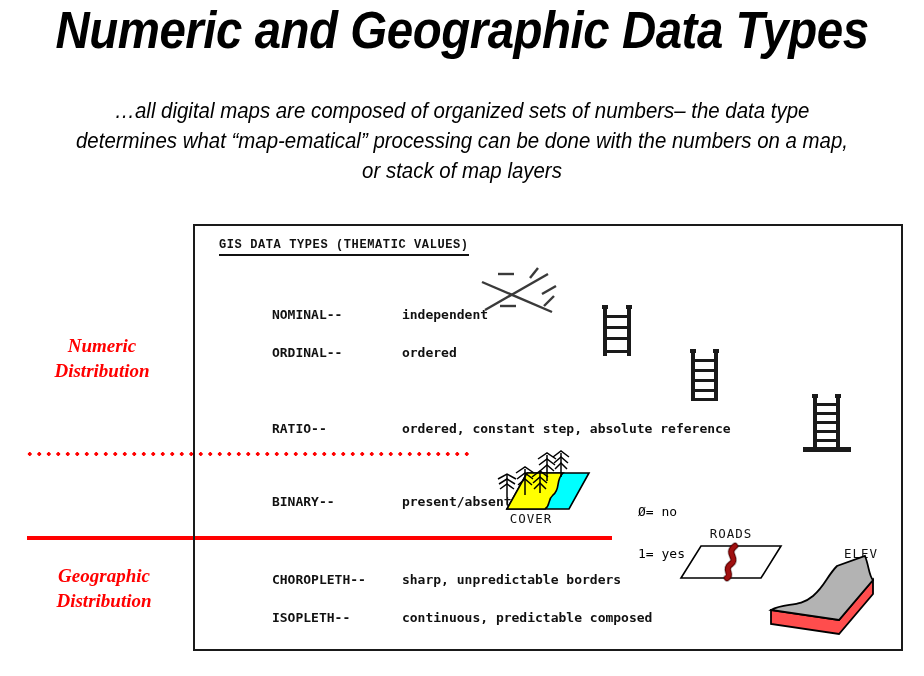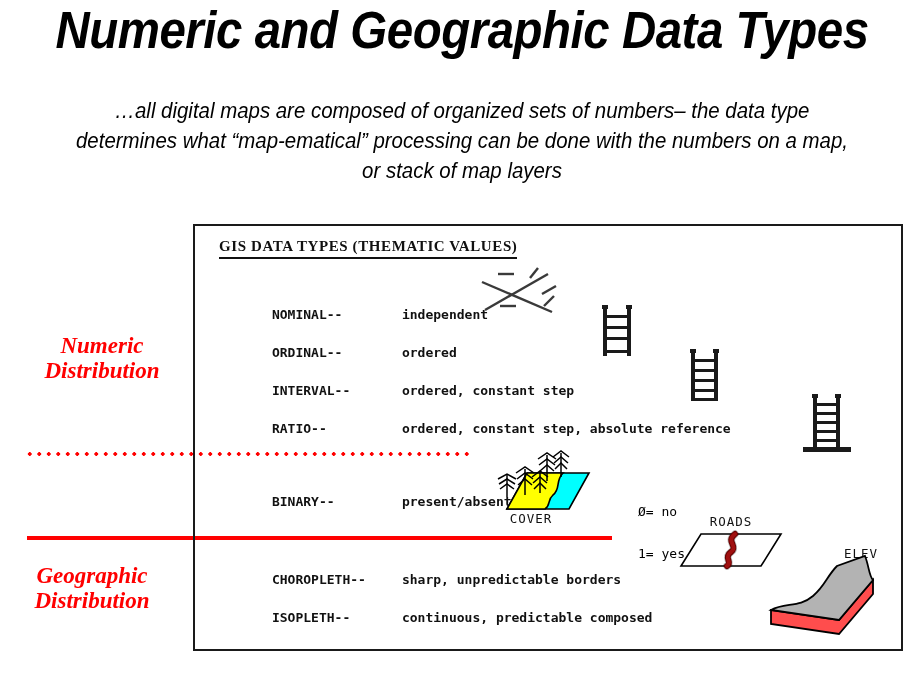--- a/index.html
+++ b/index.html
@@ -41,26 +41,26 @@
     transform-origin:50% 0;
   }
 
   
   .side-label{
     position:absolute;
     text-align:center;
     font-family:"Liberation Serif", serif;
     font-style:italic;
     font-weight:bold;
-    font-size:23px;
+    font-size:19px;
     line-height:25px;
     color:#ff0000;
   }
   #numeric-distribution-label{left:18px;top:333px;width:168px;}
-  #geographic-distribution-label{left:8px;top:563px;width:168px;}
+  #geographic-distribution-label{left:20px;top:563px;width:168px;}
 
   
   #dotted-divider{
     position:absolute;left:25px;top:452px;width:447px;height:4px;
     background-image:radial-gradient(circle, #ff0000 1.6px, rgba(255,0,0,0) 1.9px);
     background-size:9.5px 4px;
     background-repeat:repeat-x;
     background-position:0 center;
   }
   #solid-divider{
@@ -72,23 +72,23 @@
   #diagram-box{
     position:absolute;left:193px;top:224px;
     width:710px;height:427px;
     border:2px solid #1a1a1a;
     background:transparent;
     box-sizing:border-box;
   }
 
   #diagram-heading{
     position:absolute;left:24px;top:12px;
-    font-family:Liberation Serif, serif;
+    font-family:Liberation Mono, monospace;
     font-weight:bold;
-    font-size:15px;
+    font-size:12px;
     letter-spacing:0.6px;
     color:#111;
     border-bottom:2px solid #111;
     padding-bottom:2px;
     white-space:nowrap;
   }
 
   .type-row{
     position:absolute;
     font-family:"DejaVu Sans Mono","Liberation Mono",monospace;
@@ -121,21 +121,21 @@
     white-space:pre;
   }
 
   
   .icon-abs{position:absolute;}
   #nominal-scatter-icon{left:285px;top:38px;}
   #ladder-interval-icon{left:406px;top:78px;}
   #ladder-ratio2-icon{left:494px;top:121px;}
   #ladder-ratio3-icon{left:606px;top:166px;}
   #cover-icon{left:290px;top:223px;}
-  #roads-icon{left:482px;top:288px;}
+  #roads-icon{left:482px;top:300px;}
   #elev-icon{left:570px;top:310px;}
 
   .icon-caption{
     font-family:"DejaVu Sans Mono","Liberation Mono",monospace;
     font-size:12.5px;
     font-weight:normal;
     color:#111;
     letter-spacing:1px;
     text-align:center;
   }
@@ -167,23 +167,20 @@
     <div id="diagram-heading">GIS DATA TYPES (THEMATIC VALUES)</div>
 
     <div class="type-row" id="row-nominal">
       <span class="tw">NOMINAL--</span><span class="desc">independent</span>
     </div>
 
     <div class="type-row" id="row-ordinal">
       <span class="tw">ORDINAL--</span><span class="desc">ordered</span>
     </div>
 
-    <div class="type-row" id="row-interval">
-      <span class="tw">INTERVAL--</span><span class="desc">ordered, constant step</span>
-    </div>
 
     <div class="type-row" id="row-ratio">
       <span class="tw">RATIO--</span><span class="desc">ordered, constant step, absolute reference</span>
     </div>
 
     <div class="type-row" id="row-binary">
       <span class="tw">BINARY--</span><span class="desc">present/absent</span>
     </div>
 
     <div class="type-row" id="row-choropleth">

